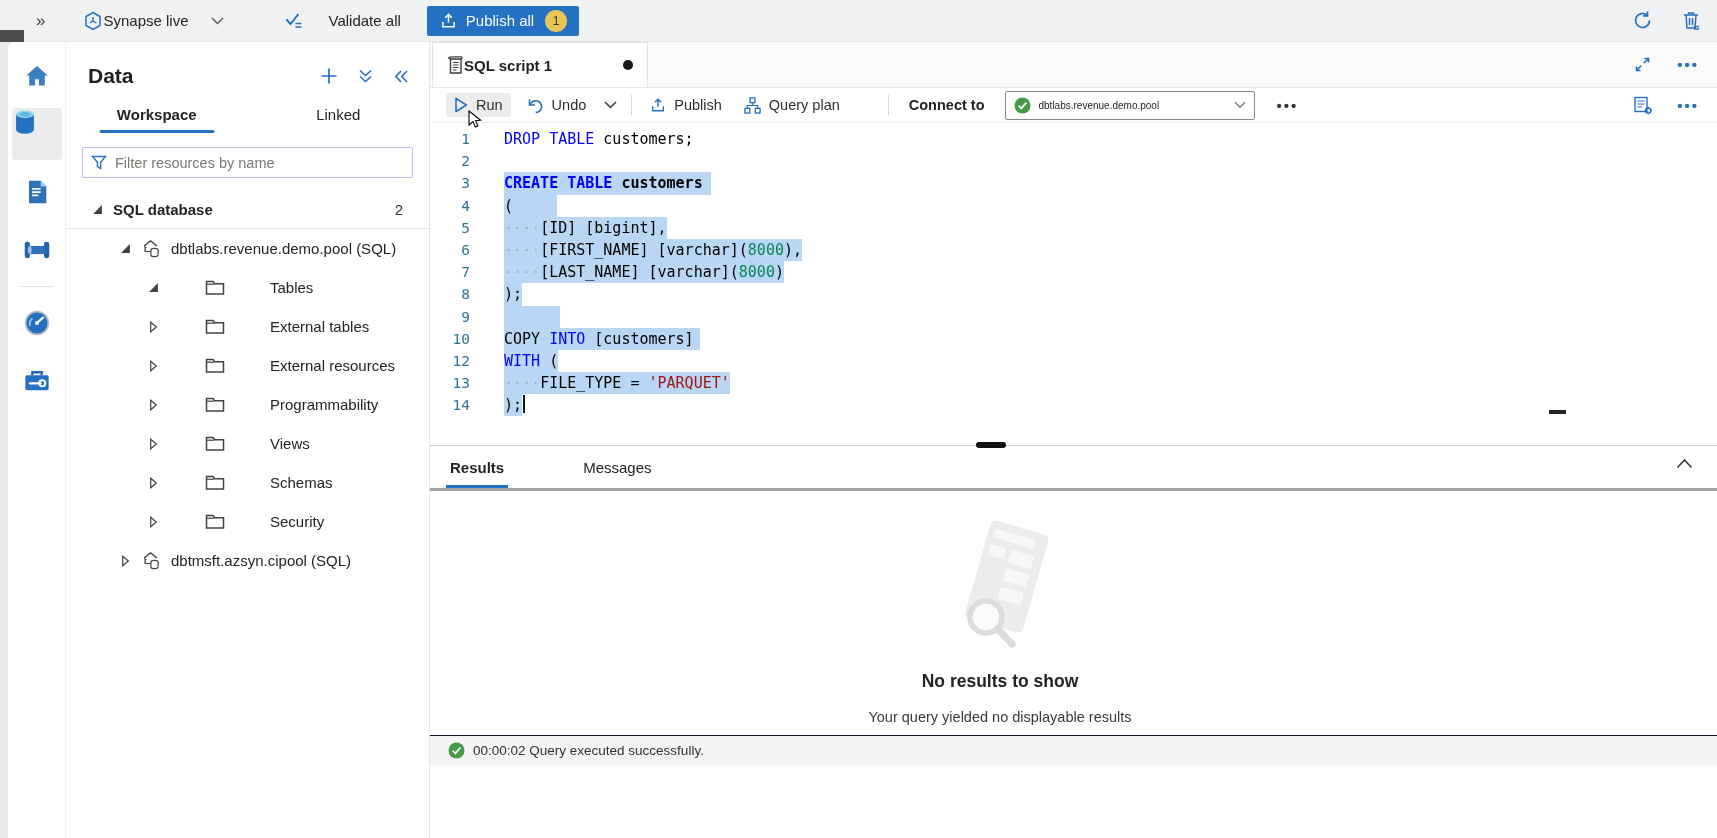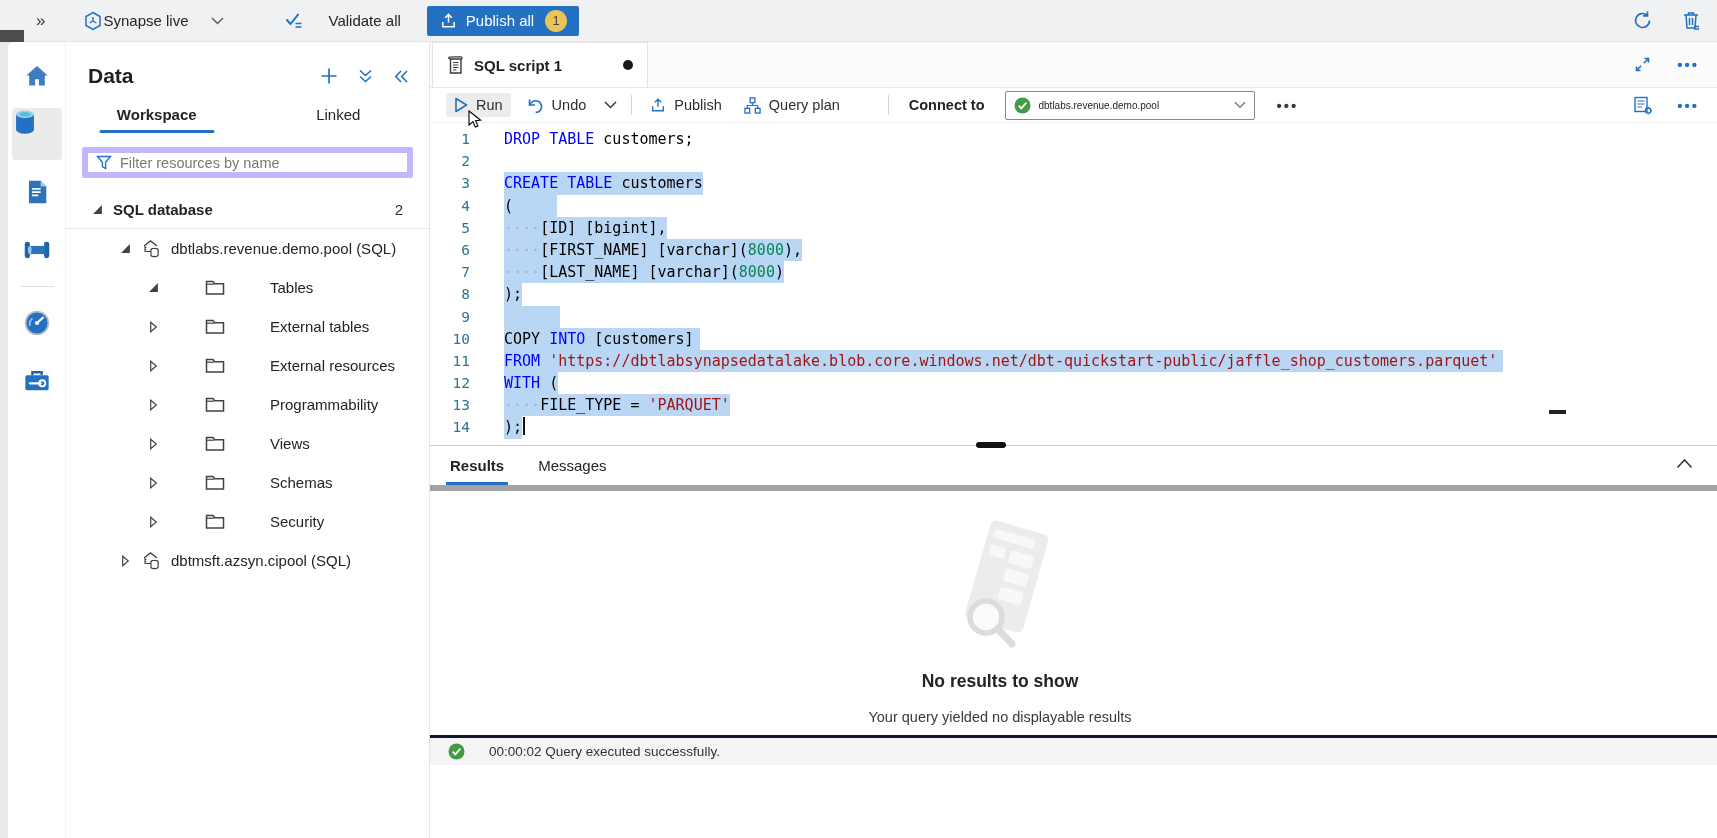--- a/index.html
+++ b/index.html
@@ -37,42 +37,42 @@
   .sidebar { position:absolute; left:66px; top:42px; width:364px; bottom:0; background:#fff;
              border-right:1px solid #e3e5e8; }
   .side-head { display:flex; align-items:center; padding:22px 20px 0 22px; }
   .side-title { font-size:21px; font-weight:700; color:#201f1e; }
   .side-head-icons { margin-left:auto; display:flex; align-items:center; gap:20px; }
   .side-tabs { display:flex; margin-top:18px; }
   .side-tab { flex:1; text-align:center; font-size:15px; padding-bottom:10px; position:relative; cursor:pointer; color:#252423; }
   .side-tab.active { font-weight:700; }
   .side-tab.active::after { content:""; position:absolute; left:50%; transform:translateX(-50%);
             bottom:0; width:115px; height:3px; background:#2470c3; border-radius:2px; }
-  .filter { margin:14px 16px 0 16px; height:31px; border:6px solid #c4b5fd; border-radius:2px;
+  .filter { margin:14px 16px 0 16px; height:31px; border:1px solid #c4b5fd; border-radius:2px;
             display:flex; align-items:center; padding:0 8px; gap:8px; background:#fff; }
   .filter input { border:none; outline:none; flex:1; font-size:14.5px; color:#323130;
                   font-family:inherit; background:transparent; }
   .filter input::placeholder { color:#7b7974; }
   .tree { margin-top:12px; }
   .tree-row { display:flex; align-items:center; height:39px; cursor:pointer; font-size:15px; }
   .tree-row.divider { border-bottom:1px solid #e8e8e8; }
   .tree-row .tw { width:14px; display:flex; justify-content:center; margin-right:9px; flex:none; }
   .tree-row .ticon { margin-right:9px; display:flex; flex:none; }
   .tree-row .tlabel { white-space:nowrap; }
   .tree-row.lvl0 { padding-left:24px; font-weight:700; }
   .tree-row.lvl1 { padding-left:52px; }
   .tree-row.lvl2 { padding-left:80px;gap:36px; }
   .tree-count { margin-left:auto; padding-right:26px; font-weight:400; color:#323130; }
 
   
   .main { position:absolute; left:430px; top:42px; right:0; bottom:0; background:#fff; }
 
   .tabbar { height:46px; background:#fbfbfc; border-bottom:1px solid #e8e8e8; display:flex; align-items:stretch; }
   .doc-tab { width:216px; margin-left:2px; background:#fff; border:1px solid #e3e3e3; border-bottom:none;
-             display:flex; align-items:center; padding:0 14px; gap:10px; position:relative; cursor:pointer; }
+             display:flex; align-items:center; padding:0 14px; position:relative; cursor:pointer; }
   .doc-tab .ttl { font-size:15px; font-weight:700; color:#201f1e; }
   .dirty-dot { width:10px; height:10px; border-radius:50%; background:#1a1a1a; margin-left:auto; }
   .tabbar-right { margin-left:auto; display:flex; align-items:center; gap:26px; padding-right:18px; }
 
   .toolbar { height:35px; display:flex; align-items:center; padding-left:16px; border-bottom:1px solid #f0f0f0; position:relative; }
   .tbtn { display:flex; align-items:center; gap:8px; font-size:14.5px; color:#2f2e2d; cursor:pointer;
           padding:4px 8px; border-radius:3px; white-space:nowrap; }
   .tbtn.hovered { background:#ececec; }
   .tsep { width:1px; height:20px; background:#d6d6d6; margin:0 10px; }
   .connect-label { font-weight:700; font-size:14.5px; margin:0 20px 0 10px; white-space:nowrap; }
@@ -92,31 +92,31 @@
   .tok-kw { color:#0000ff; } .tok-pl { color:#000000; }
   .tok-str { color:#a31515; } .tok-num { color:#098658; }
   .tok-ws { color:#9fb4c7; }
   .caret { display:inline-block; width:2px; height:18px; background:#111; vertical-align:-3px; margin-left:1px; }
   .scroll-dash { position:absolute; top:287px; left:1119px; width:17px; height:4px; background:#222; }
   .mouse-cursor { position:absolute; left:38px; top:22px; z-index:5; }
 
   
   .results { position:relative; border-top:1px solid #c9c9c9; height:288px; }
   .grab { position:absolute; top:-4px; left:546px; width:30px; height:6px; background:#111; border-radius:3px; }
-  .res-tabs { height:45px; display:flex; align-items:center; padding-left:10px; border-bottom:6px solid #a3a3a3; position:relative; }
+  .res-tabs { height:45px; display:flex; align-items:center; padding-left:10px; border-bottom:3px solid #a3a3a3; position:relative;gap:45px; }
   .res-tab { font-size:15px; padding:0 10px; height:100%; display:flex; align-items:center; position:relative; cursor:pointer; }
   .res-tab.active { font-weight:700; }
   .res-tab.active::after { content:""; position:absolute; left:6px; right:6px; bottom:0; height:3px; background:#2470c3; }
   .res-collapse { position:absolute; right:24px; top:12px; cursor:pointer; }
   .res-body { width:1140px; display:flex; flex-direction:column; align-items:center; padding-top:28px; }
   .empty-title { font-size:17.5px; font-weight:700; color:#242424; margin-top:14px; }
   .empty-sub { font-size:14.5px; color:#3b3a39; margin-top:17px; }
 
   .statusbar { position:absolute; left:0; top:693px; right:0; height:30px; background:#f4f4f4;
-               border-top:3px solid #0f172a; display:flex; align-items:center; gap:24px; padding-left:18px; }
+               border-top:1px solid #0f172a; display:flex; align-items:center; gap:8px; padding-left:18px; }
   .status-text { font-size:13.5px; color:#323130; }
 
   .icon { display:inline-flex; flex:none; }
 </style>
 </head>
 <body>
 
 <div class="app">
 
   <div class="topbar">
@@ -515,21 +515,21 @@
     <div class="cl">
           <span class="ln">1</span>
           <span class="lc"><span class="tok-kw">DROP</span><span class="tok-pl"> </span><span class="tok-kw">TABLE</span><span class="tok-pl"> customers;</span></span>
         </div>
         <div class="cl">
           <span class="ln">2</span>
           <span class="lc"></span>
         </div>
         <div class="cl">
           <span class="ln">3</span>
-          <span class="lc"><span class="sel" style="padding-right: 0;"><span class="tok-kw">CREATE</span><span class="tok-pl"> </span><span class="tok-kw">TABLE</span><span class="tok-pl"> customers</span></span></span>
+          <span class="lc"><span class="sel" style="padding-right: 8px; font-weight: bold;"><span class="tok-kw">CREATE</span><span class="tok-pl"> </span><span class="tok-kw">TABLE</span><span class="tok-pl"> customers</span></span></span>
         </div>
         <div class="cl">
           <span class="ln">4</span>
           <span class="lc"><span class="sel" style="padding-right: 44px;"><span class="tok-pl">(</span></span></span>
         </div>
         <div class="cl">
           <span class="ln">5</span>
           <span class="lc"><span class="sel"><span class="tok-ws">····</span><span class="tok-pl">[ID] [bigint],</span></span></span>
         </div>
         <div class="cl">
@@ -544,24 +544,20 @@
           <span class="ln">8</span>
           <span class="lc"><span class="sel"><span class="tok-pl">);</span></span></span>
         </div>
         <div class="cl">
           <span class="ln">9</span>
           <span class="lc"><span class="sel" style="width: 56px; height: 22.2px;"></span></span>
         </div>
         <div class="cl">
           <span class="ln">10</span>
           <span class="lc"><span class="sel" style="padding-right: 6px;"><span class="tok-pl">COPY </span><span class="tok-kw">INTO</span><span class="tok-pl"> [customers]</span></span></span>
-        </div>
-        <div class="cl">
-          <span class="ln">11</span>
-          <span class="lc"><span class="sel" style="padding-right: 6px;"><span class="tok-kw">FROM</span><span class="tok-pl"> </span><span class="tok-str">'https://dbtlabsynapsedatalake.blob.core.windows.net/dbt-quickstart-public/jaffle_shop_customers.parquet'</span></span></span>
         </div>
         <div class="cl">
           <span class="ln">12</span>
           <span class="lc"><span class="sel"><span class="tok-kw">WITH</span><span class="tok-pl"> (</span></span></span>
         </div>
         <div class="cl">
           <span class="ln">13</span>
           <span class="lc"><span class="sel"><span class="tok-ws">····</span><span class="tok-pl">FILE_TYPE = </span><span class="tok-str">'PARQUET'</span></span></span>
         </div>
         <div class="cl">

